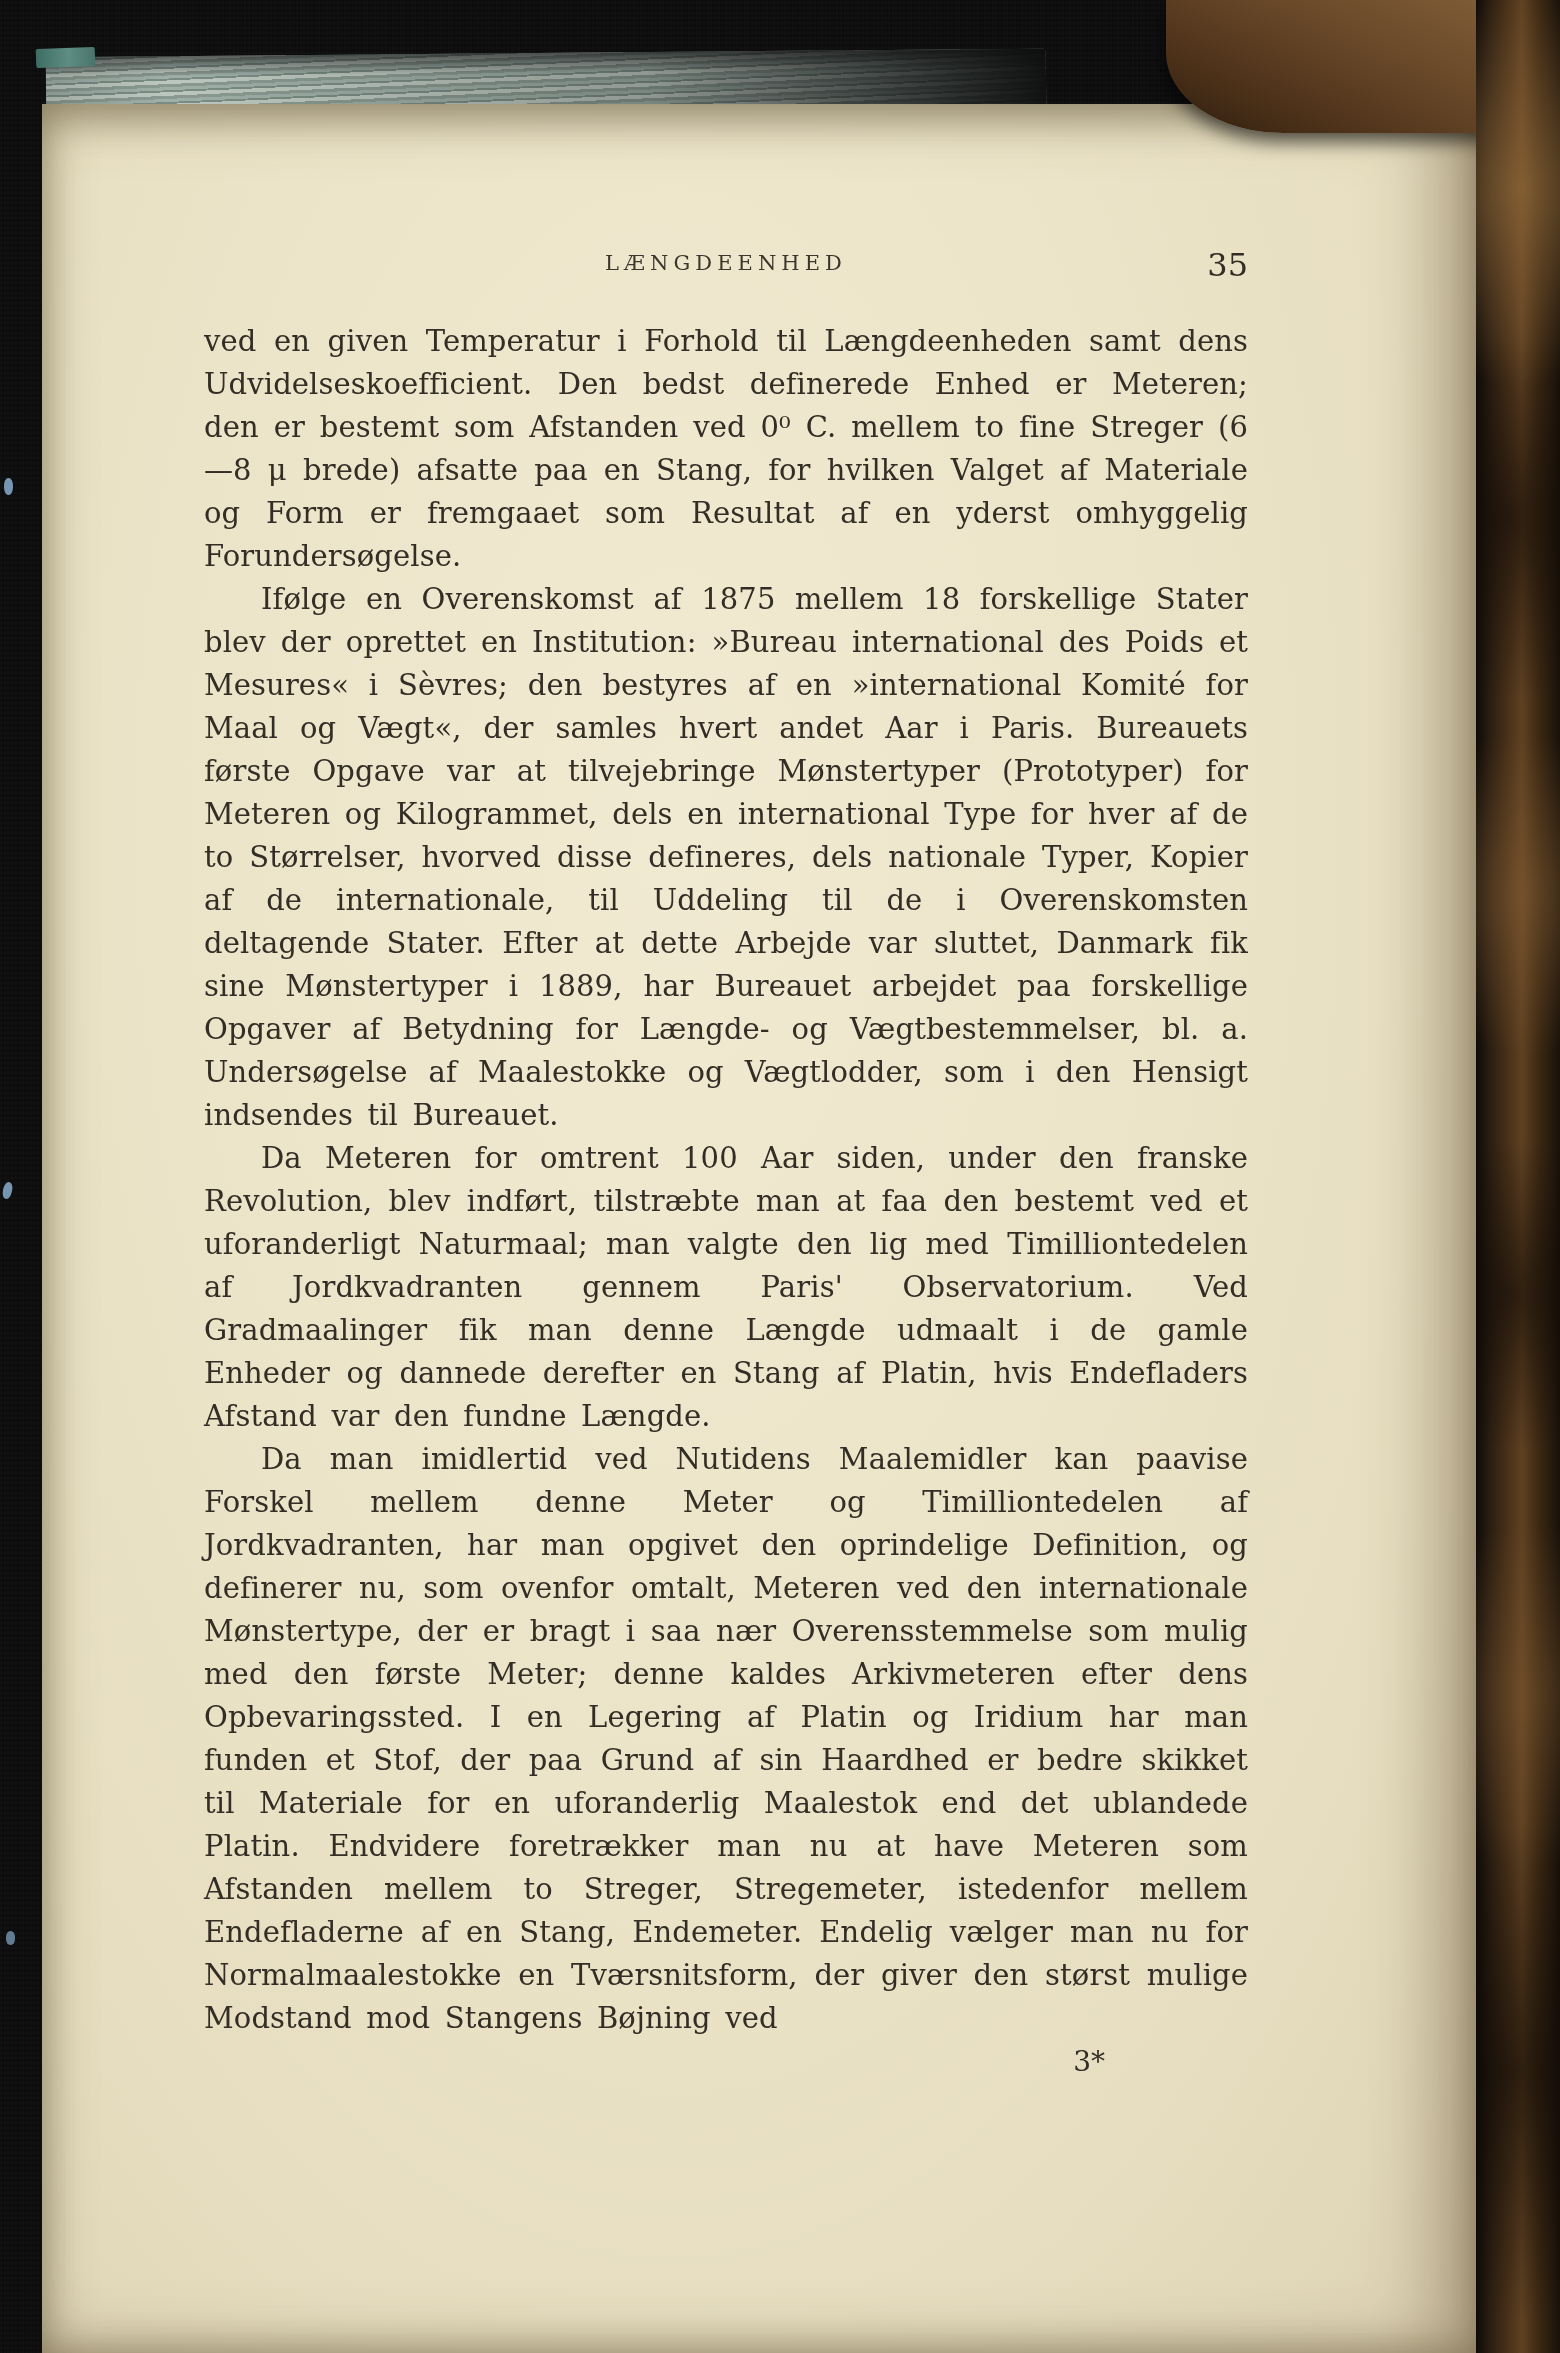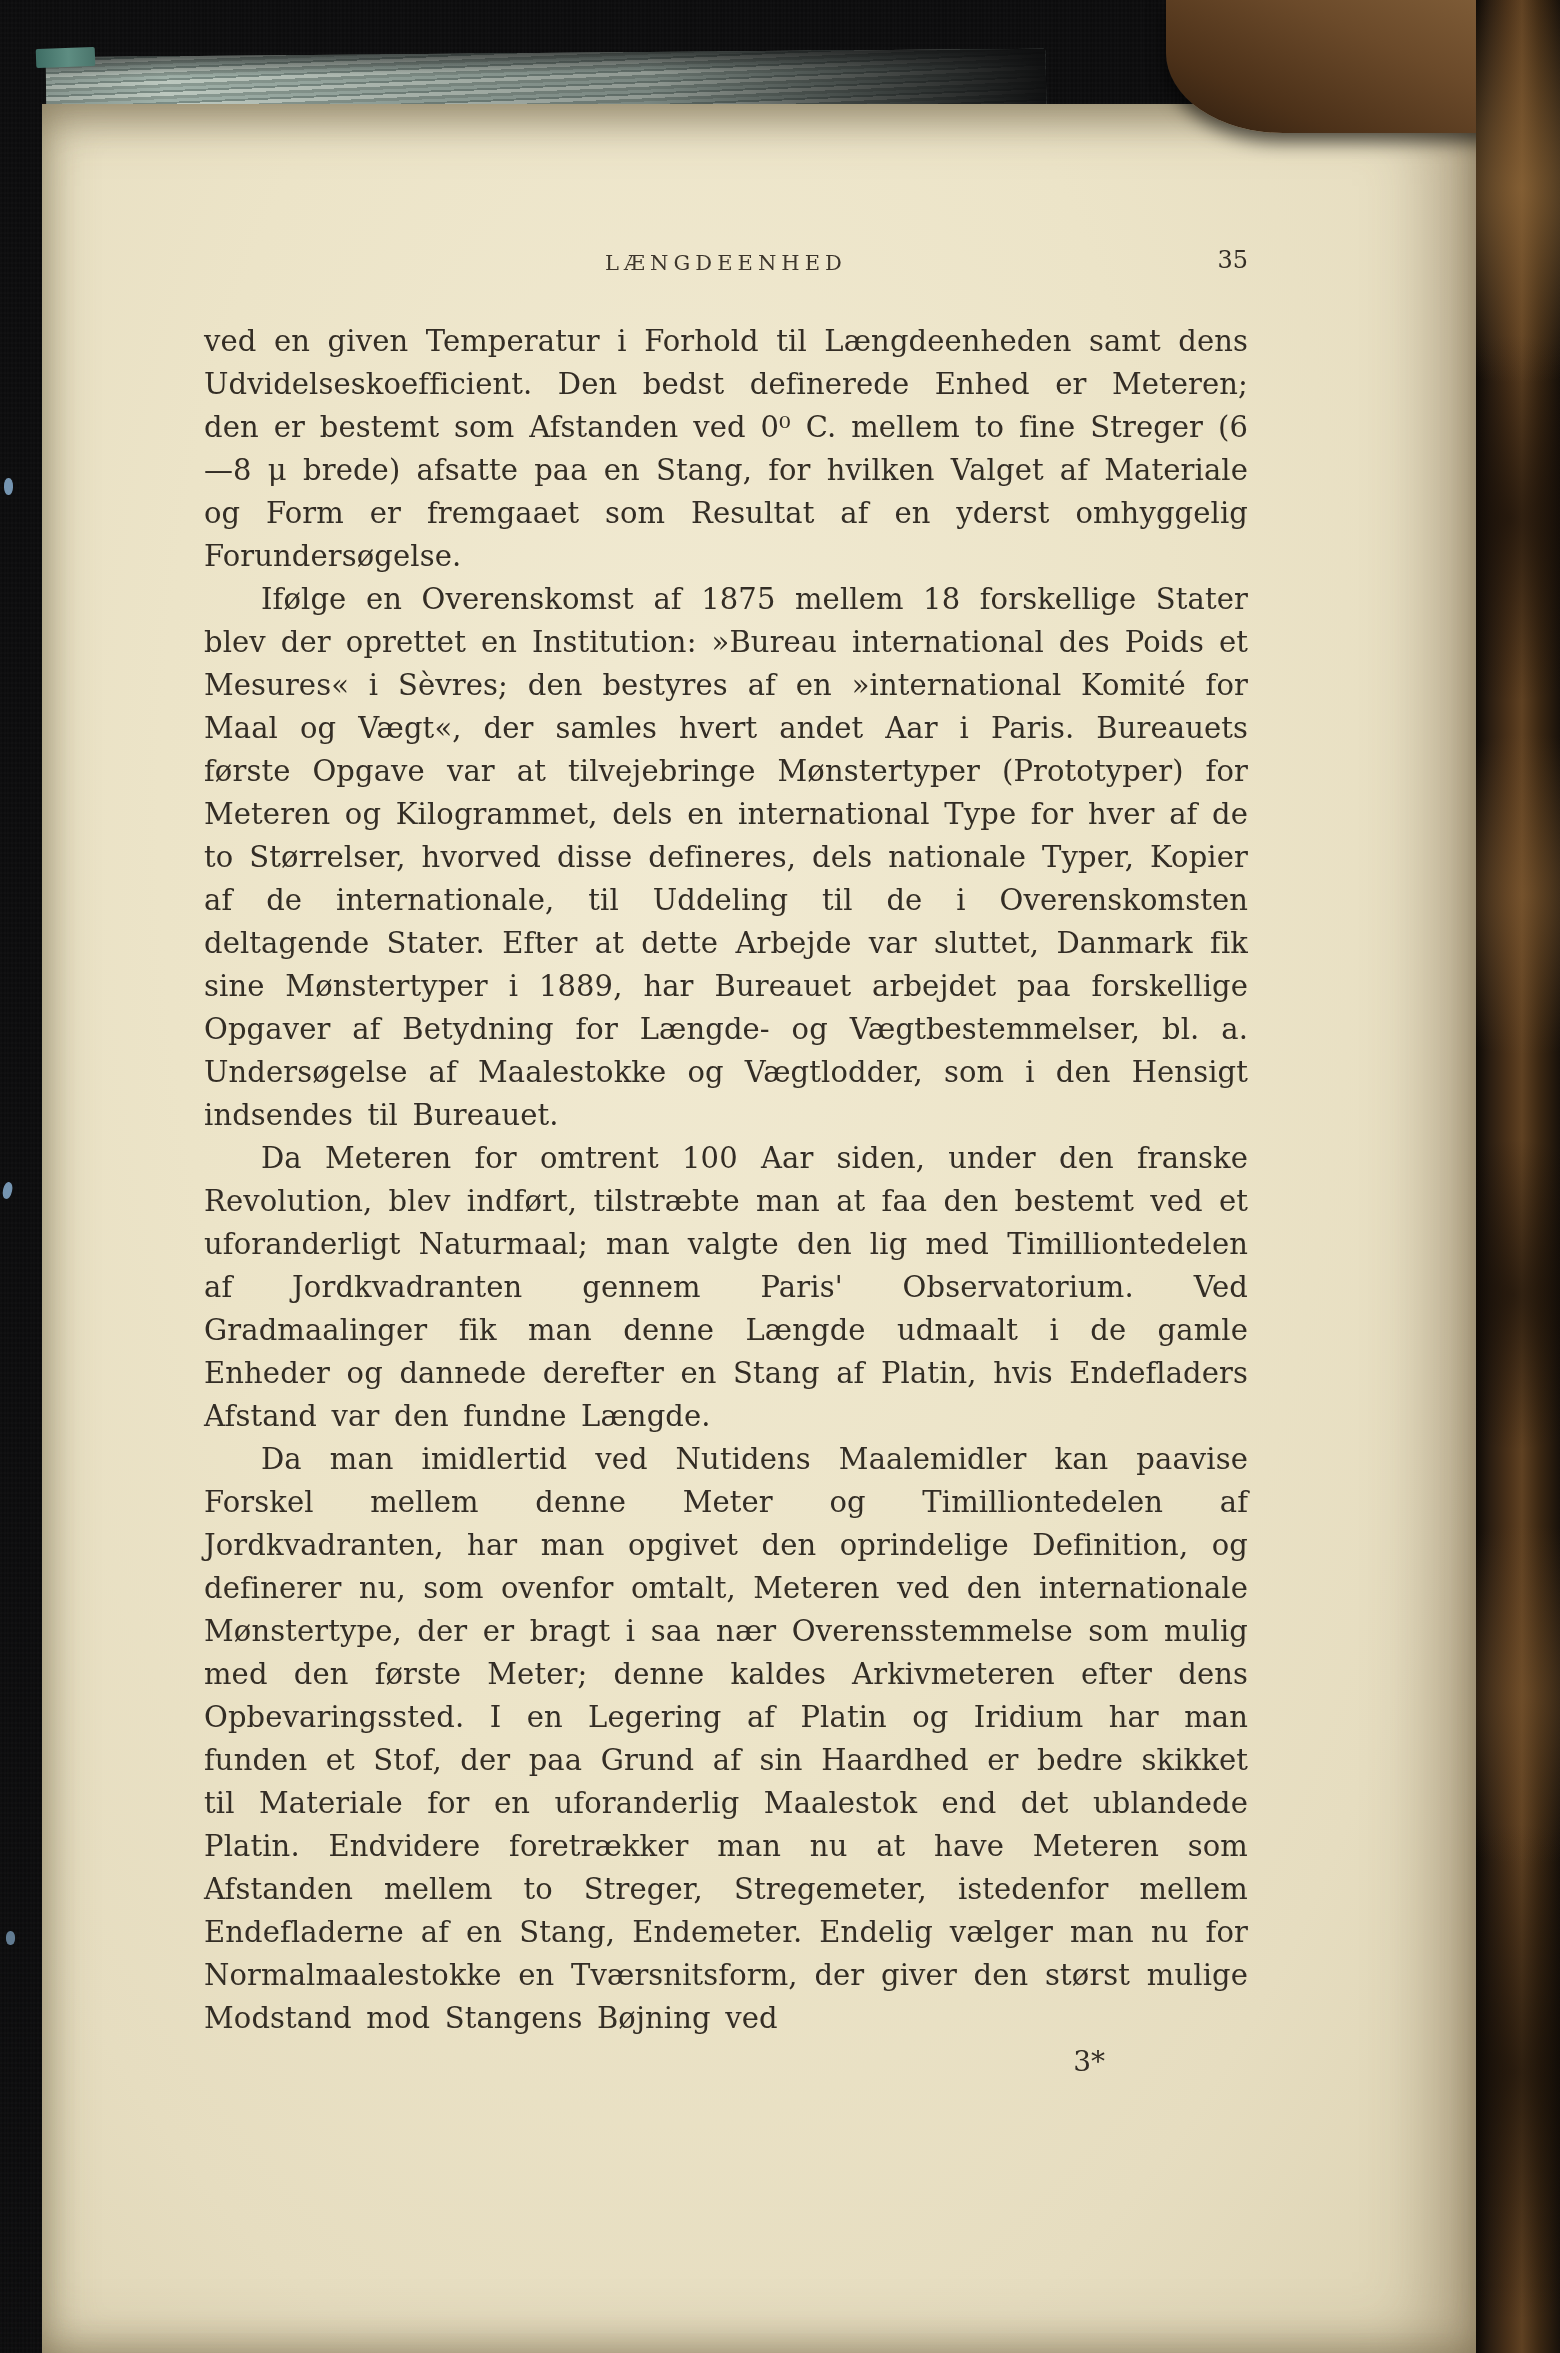--- a/index.html
+++ b/index.html
@@ -89,21 +89,21 @@
   .running-head {
     position: relative; height: 33px; margin-bottom: 41px;
   }
   .head-title {
     position: absolute; left: 50%; transform: translateX(-50%); top: 5px;
     font-size: 21px; letter-spacing: 0.24em; color: #3d362c;
     white-space: nowrap;
   }
   .page-num {
     position: absolute; right: 0; top: 0;
-    font-size: 24px; color: #332d25;
+    font-size: 32px; color: #332d25;
   }
   .body-text { font-size: 29px; line-height: 43px; margin-top: 24px; }
   .body-text p {
     margin: 0; text-align: justify;
     word-spacing: 0.18em; letter-spacing: 0.004em;
   }
   .body-text p.indent { text-indent: 57px; }
   .sig-mark {
     font-size: 28px; line-height: 43px;
     text-align: right; padding-right: 143px;

